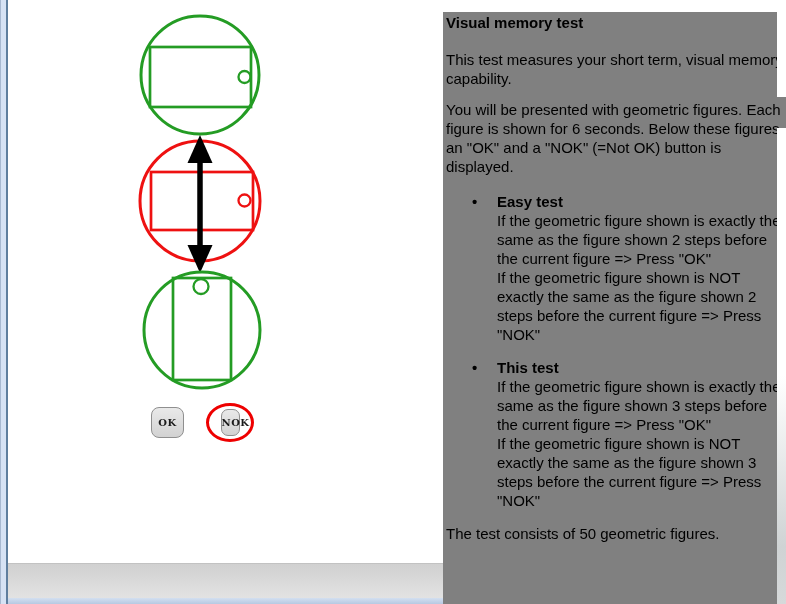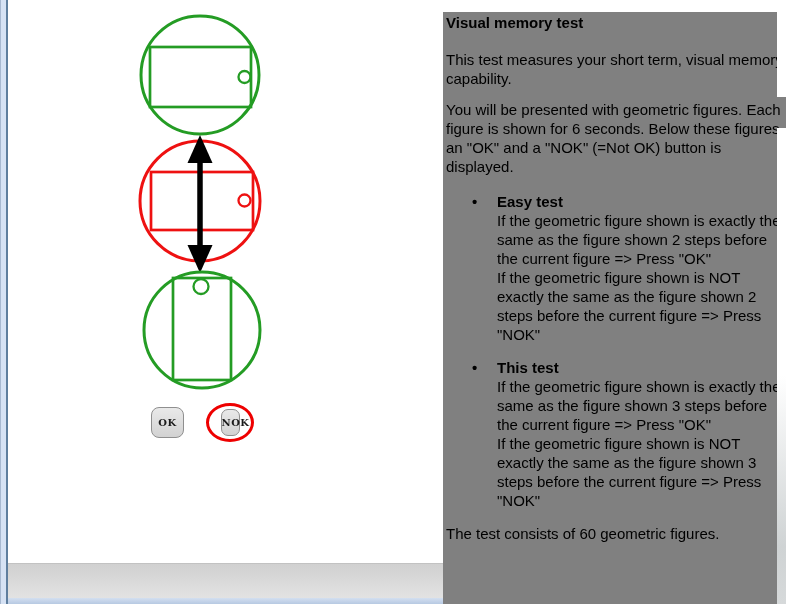--- a/index.html
+++ b/index.html
@@ -127,21 +127,21 @@
         <div>If the geometric figure shown is exactly the same as the figure shown 2 steps before the current figure =&gt; Press "OK"</div>
         <div>If the geometric figure shown is NOT exactly the same as the figure shown 2 steps before the current figure =&gt; Press "NOK"</div>
       </li>
       <li>
         <div class="li-title">This test</div>
         <div>If the geometric figure shown is exactly the same as the figure shown 3 steps before the current figure =&gt; Press "OK"</div>
         <div>If the geometric figure shown is NOT exactly the same as the figure shown 3 steps before the current figure =&gt; Press "NOK"</div>
       </li>
     </ul>
 
-    <p>The test consists of 60 geometric figures.</p>
+    <p>The test consists of 50 geometric figures.</p>
   </div>
 
   <div class="edge-top"></div>
   <div class="edge-bottom"></div>
 
   <div class="hscrollbar"></div>
   <div class="border-bottom"></div>
   <div class="border-left"></div>
 
 </div>

